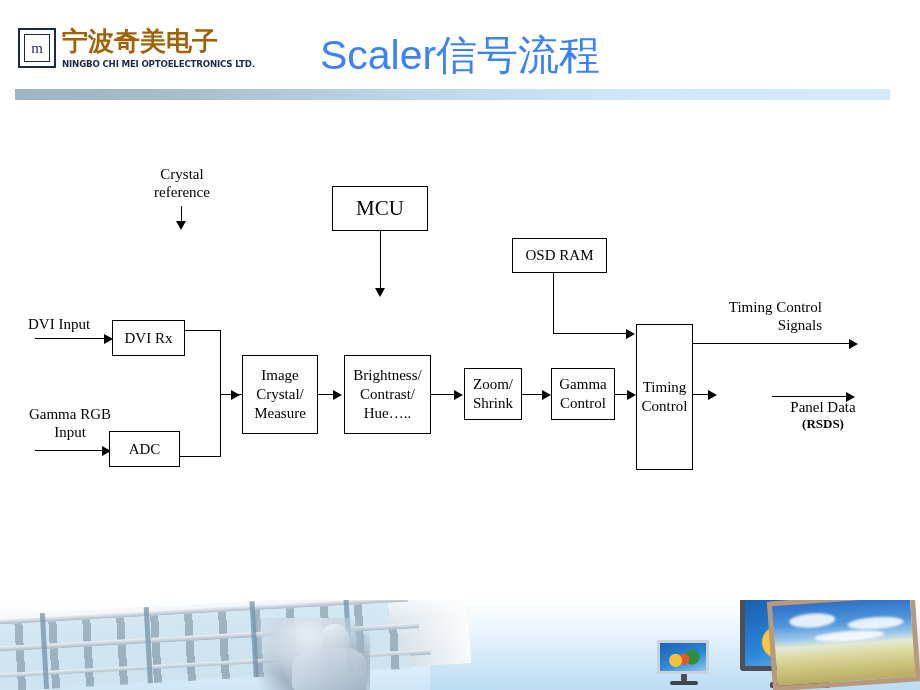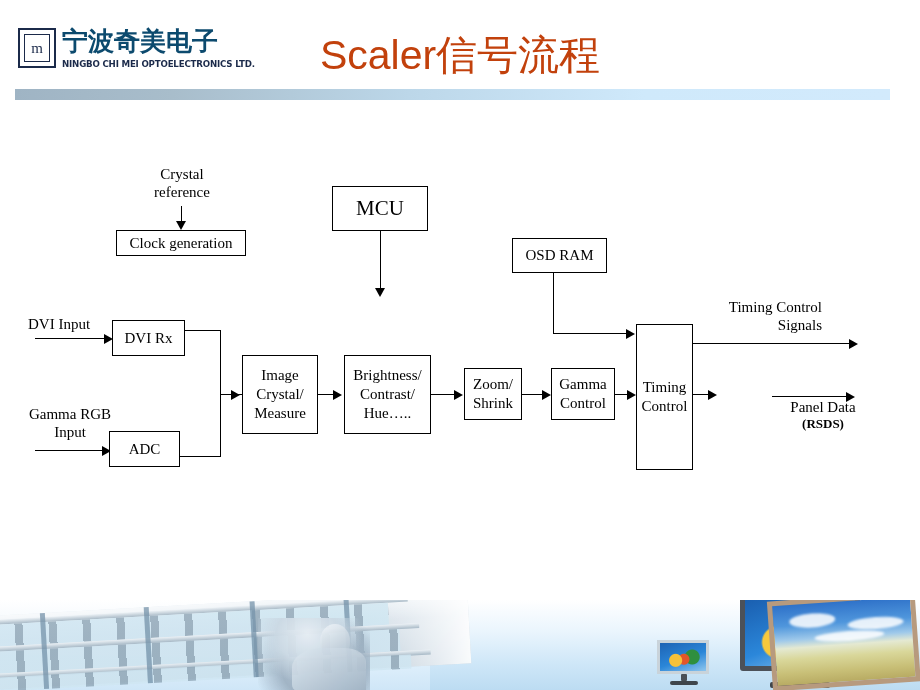--- a/index.html
+++ b/index.html
@@ -50,21 +50,21 @@
     line-height: 1;
   }
   #logo-cn {
     position: absolute;
     left: 44px;
     top: 0px;
     font-family: "DejaVu Sans", sans-serif;
     font-size: 26px;
     font-weight: bold;
     letter-spacing: 0px;
-    color: #0c4a6e;
+    color: #a16207;
     white-space: nowrap;
     line-height: 30px;
   }
   #logo-en {
     position: absolute;
     left: 44px;
     top: 33px;
     font-family: "DejaVu Sans", sans-serif;
     font-size: 8.5px;
     font-weight: bold;
@@ -75,21 +75,21 @@
     transform-origin: left center;
   }
   #slide-title {
     position: absolute;
     left: 0;
     top: 28px;
     width: 920px;
     text-align: center;
     font-family: "Liberation Sans", "DejaVu Sans", sans-serif;
     font-size: 41px;
-    color: #c2410c;
+    color: #3b82f6;
     letter-spacing: 0px;
     white-space: nowrap;
   }
   #title-divider {
     position: absolute;
     left: 15px;
     top: 89px;
     width: 875px;
     height: 11px;
     background: linear-gradient(to right, #9fb4c4 0%, #a8bdcb 18%, #bcd7e9 45%, #cfe9fb 72%, #d2eafc 100%);
@@ -305,23 +305,20 @@
 
   <div id="diagram">
 
     <div class="label" style="left:136px; top:165px; width:92px;">
       <span class="ln">Crystal</span>
       <span class="ln">reference</span>
     </div>
     <div class="vline" style="left:181px; top:206px; height:18px;"></div>
     <div class="arrowD" style="left:176px; top:221px;"></div>
 
-    <div class="box" style="left:116px; top:230px; width:130px; height:26px;">
-      <span class="ln">Clock generation</span>
-    </div>
 
     <div class="box" style="left:332px; top:186px; width:96px; height:45px; font-size:21px;">
       <span class="ln">MCU</span>
     </div>
     <div class="vline" style="left:380px; top:231px; height:58px;"></div>
     <div class="arrowD" style="left:375px; top:288px;"></div>
 
     <div class="box" style="left:512px; top:238px; width:95px; height:35px;">
       <span class="ln">OSD RAM</span>
     </div>

